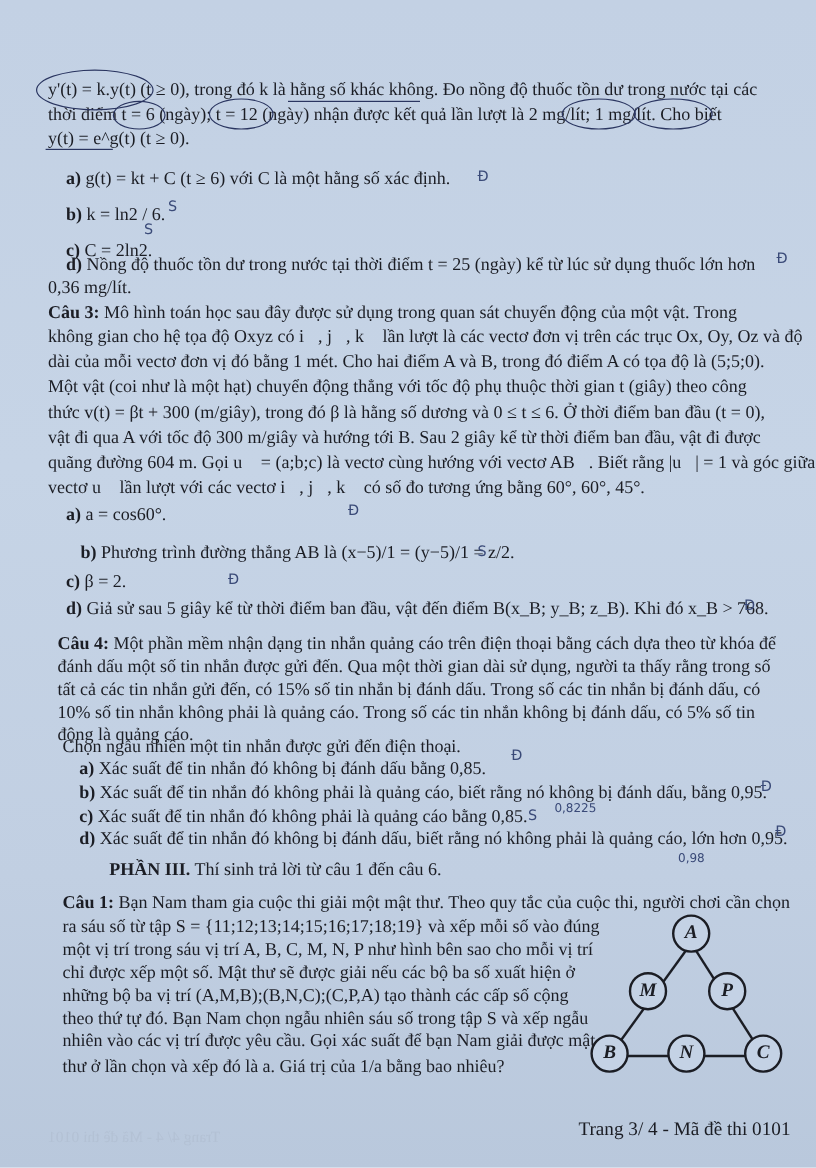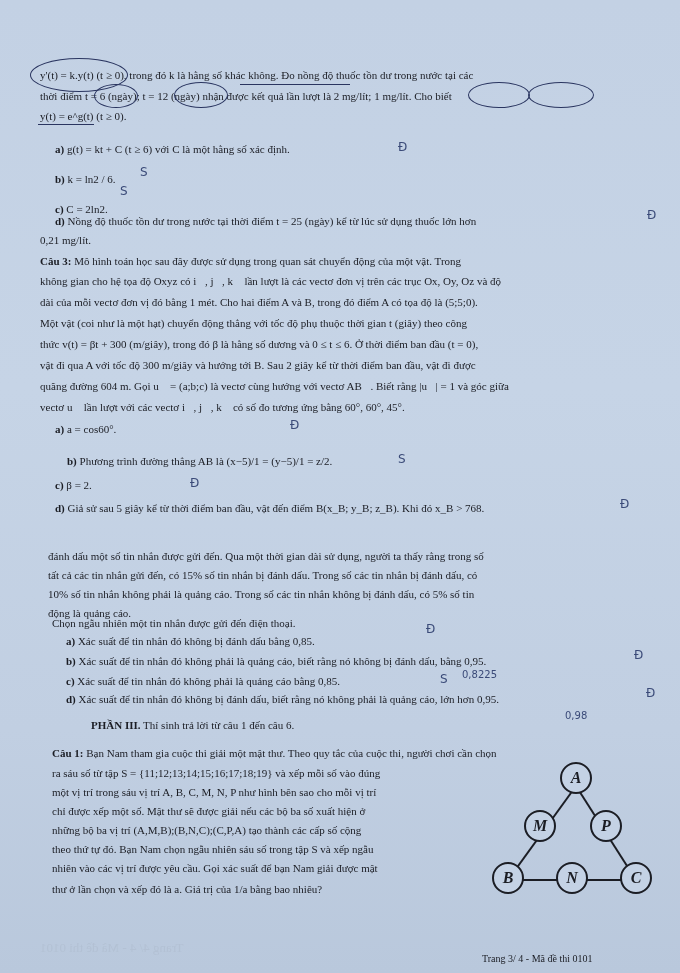--- a/index.html
+++ b/index.html
@@ -4,35 +4,35 @@
 <style>
   html, body { margin:0; padding:0; }
   body {
     width:680px; height:973px; overflow:hidden; position:relative;
     background: linear-gradient(180deg, #c3d1e4 0%, #c6d4e6 40%, #c1cfe2 75%, #b9c8dc 100%);
     font-family: "Liberation Serif", serif;
     color:#1b1d24;
   }
   .page { position:absolute; left:0; top:0; width:680px; height:973px; }
   .line {
-    position:absolute; font-size:11px; line-height:18px; white-space:nowrap;
+    position:absolute; font-size:15px; line-height:18px; white-space:nowrap;
   }
   .b { font-weight:bold; }
   .ink { position:absolute; color:#3a4a78; font-family:"DejaVu Sans", sans-serif; font-size:12px; }
   .circle {
     position:absolute; border:1.2px solid #2a3560; border-radius:50%;
   }
   .underline { position:absolute; height:1px; background:#2a3560; }
   .diagram { position:absolute; left:490px; top:762px; width:180px; height:138px; }
   .node {
     position:absolute; width:32px; height:32px; border:2px solid #1b1d24; border-radius:50%;
     background:#c4d2e5; font-weight:bold; font-style:italic; font-size:16px;
     display:flex; align-items:center; justify-content:center; box-sizing:border-box;
   }
-  .footer { position:absolute; left:482px; top:933px; font-size:10px;margin-top:20px; }
+  .footer { position:absolute; left:482px; top:933px; font-size:16px; }
   .ghost { position:absolute; color:#b3c1d4; font-size:13px; transform:scaleX(-1); }
 </style>
 </head>
 <body>
 
 <div class="page">
 
   <div class="ghost" style="left:40px;top:940px;">Trang 4/ 4 - Mã đề thi 0101</div>
 
   <div class="line" style="left:40px;top:66px;">y'(t) = k.y(t) (t ≥ 0), trong đó k là hằng số khác không. Đo nồng độ thuốc tồn dư trong nước tại các</div>
@@ -61,21 +61,21 @@
   <div class="line" style="left:55px;top:200px;">
     <span class="b">c)</span>
     <span>C = 2ln2.</span>
   </div>
   <div class="ink" style="left:120px;top:184px;">S</div>
 
   <div class="line" style="left:55px;top:212px;">
     <span class="b">d)</span>
     <span>Nồng độ thuốc tồn dư trong nước tại thời điểm t = 25 (ngày) kể từ lúc sử dụng thuốc lớn hơn</span>
   </div>
-  <div class="line" style="left:40px;top:231px;">0,21 mg/lít.</div>
+  <div class="line" style="left:40px;top:231px;">0,36 mg/lít.</div>
   <div class="ink" style="left:647px;top:208px;">Đ</div>
 
   <div class="line" style="left:40px;top:252px;">
     <span class="b">Câu 3:</span>
     <span>Mô hình toán học sau đây được sử dụng trong quan sát chuyển động của một vật. Trong</span>
   </div>
   <div class="line" style="left:40px;top:272px;">không gian cho hệ tọa độ Oxyz có i⃗, j⃗, k⃗ lần lượt là các vectơ đơn vị trên các trục Ox, Oy, Oz và độ</div>
   <div class="line" style="left:40px;top:293px;">dài của mỗi vectơ đơn vị đó bằng 1 mét. Cho hai điểm A và B, trong đó điểm A có tọa độ là (5;5;0).</div>
   <div class="line" style="left:40px;top:314px;">Một vật (coi như là một hạt) chuyển động thẳng với tốc độ phụ thuộc thời gian t (giây) theo công</div>
   <div class="line" style="left:40px;top:335px;">thức v(t) = βt + 300 (m/giây), trong đó β là hằng số dương và 0 ≤ t ≤ 6. Ở thời điểm ban đầu (t = 0),</div>
@@ -100,20 +100,24 @@
     <span>β = 2.</span>
   </div>
   <div class="ink" style="left:190px;top:476px;">Đ</div>
 
   <div class="line" style="left:55px;top:499px;">
     <span class="b">d)</span>
     <span>Giả sử sau 5 giây kể từ thời điểm ban đầu, vật đến điểm B(x_B; y_B; z_B). Khi đó x_B &gt; 768.</span>
   </div>
   <div class="ink" style="left:620px;top:497px;">Đ</div>
 
+  <div class="line" style="left:48px;top:528px;">
+    <span class="b">Câu 4:</span>
+    <span>Một phần mềm nhận dạng tin nhắn quảng cáo trên điện thoại bằng cách dựa theo từ khóa để</span>
+  </div>
   <div class="line" style="left:48px;top:547px;">đánh dấu một số tin nhắn được gửi đến. Qua một thời gian dài sử dụng, người ta thấy rằng trong số</div>
   <div class="line" style="left:48px;top:566px;">tất cả các tin nhắn gửi đến, có 15% số tin nhắn bị đánh dấu. Trong số các tin nhắn bị đánh dấu, có</div>
   <div class="line" style="left:48px;top:585px;">10% số tin nhắn không phải là quảng cáo. Trong số các tin nhắn không bị đánh dấu, có 5% số tin</div>
   <div class="line" style="left:48px;top:604px;">động là quảng cáo.</div>
   <div class="line" style="left:52px;top:614px;">Chọn ngẫu nhiên một tin nhắn được gửi đến điện thoại.</div>
 
   <div class="line" style="left:66px;top:632px;">
     <span class="b">a)</span>
     <span>Xác suất để tin nhắn đó không bị đánh dấu bằng 0,85.</span>
   </div>

